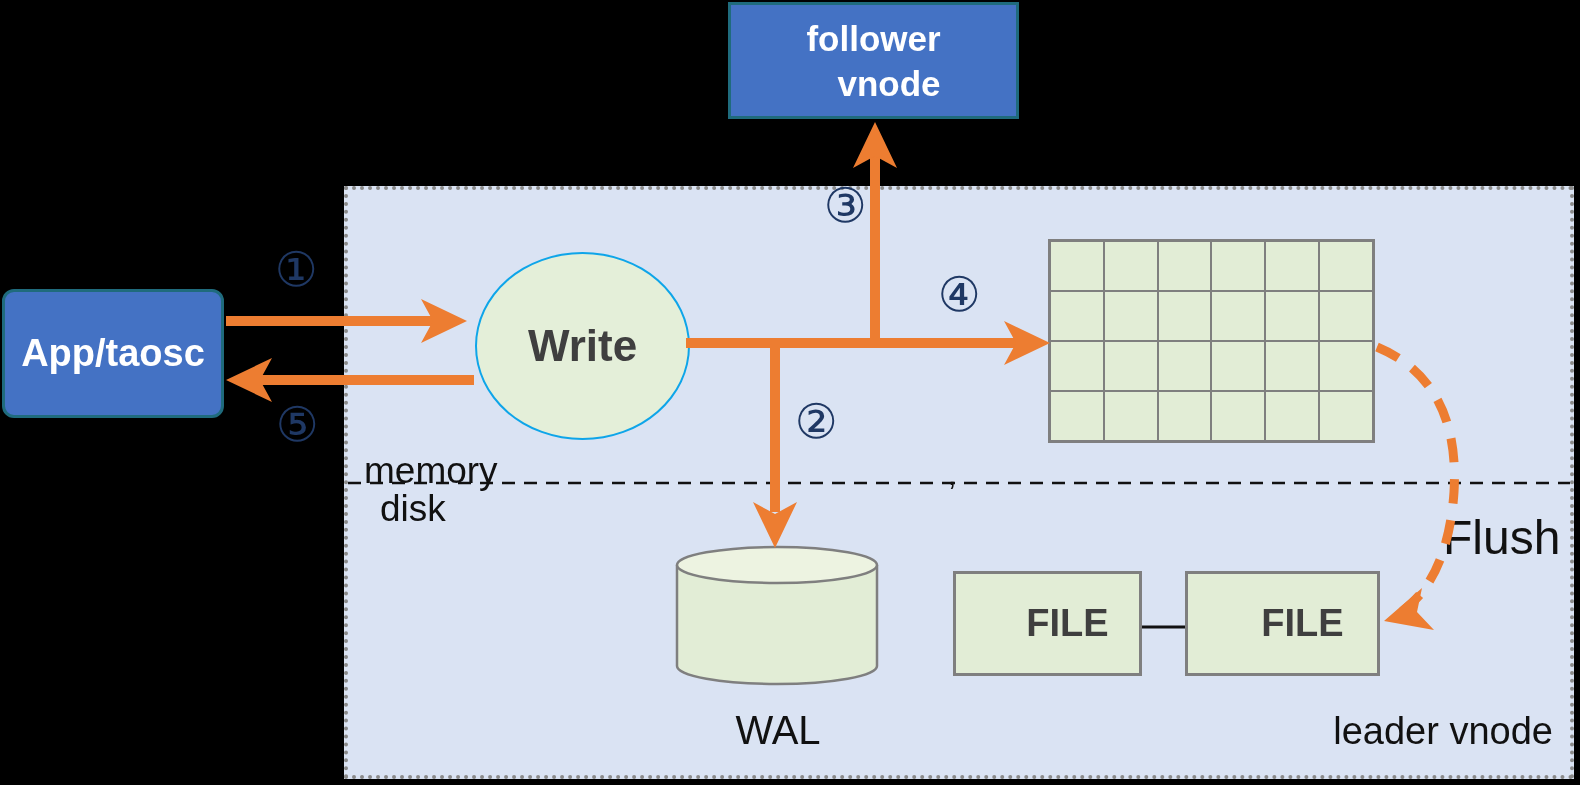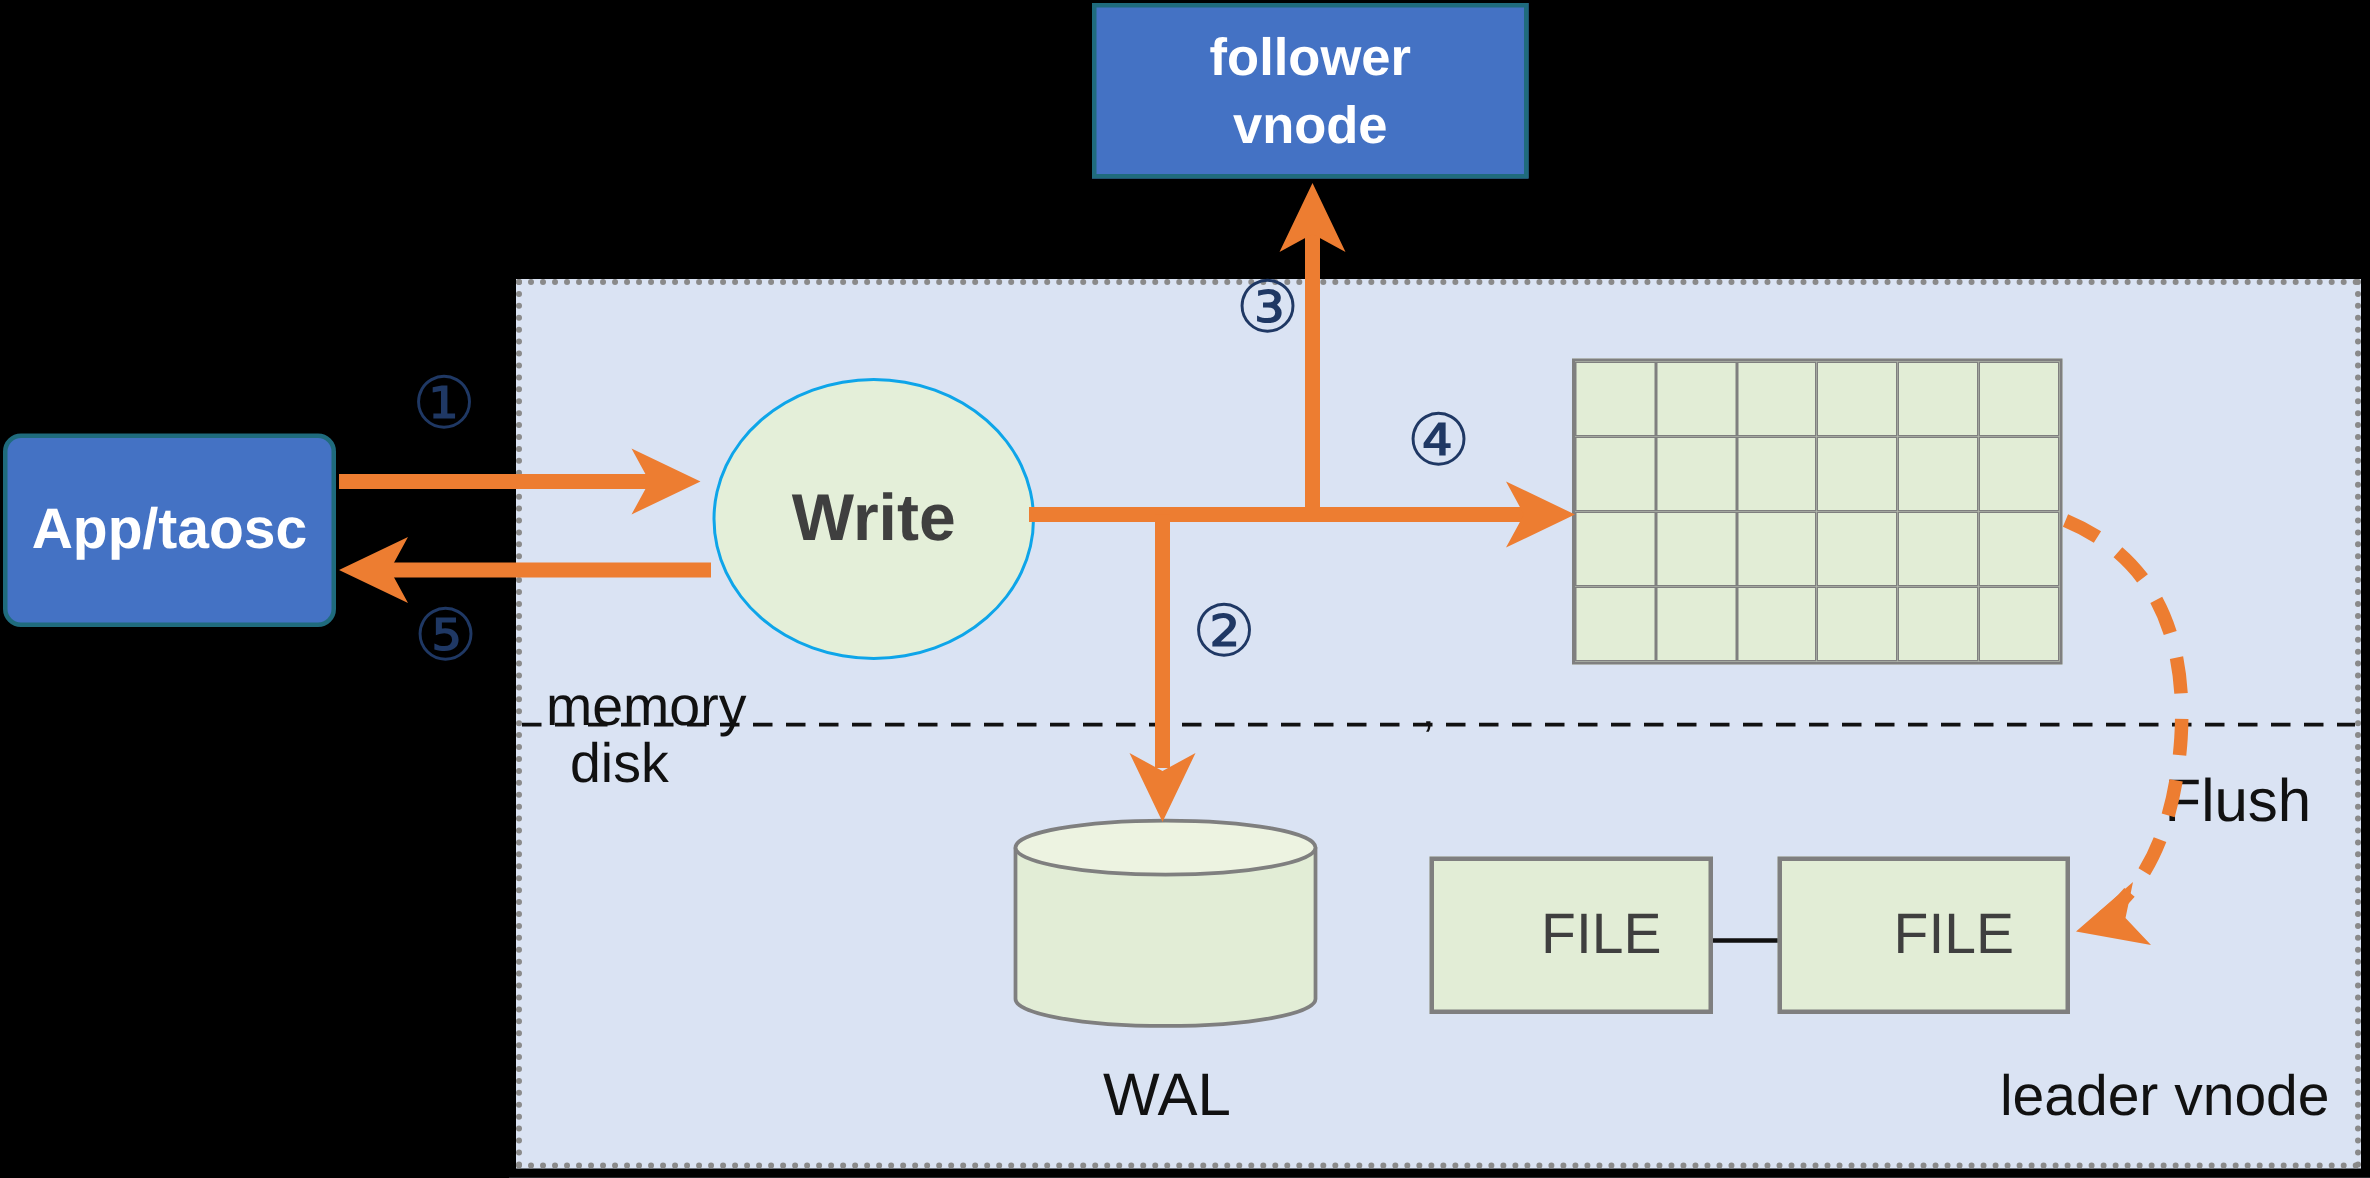--- a/index.html
+++ b/index.html
@@ -25,21 +25,21 @@
   .abs{position:absolute;}
   
   #leader-panel{
     left:344px;top:186px;width:1230px;height:593px;
     background:var(--panel);border:4px dotted var(--panel-border);
   }
   
   .blue-node{
     background:var(--blue);border:3px solid var(--blue-border);
     color:#ffffff;font-weight:bold;display:flex;align-items:center;justify-content:center;
-    text-align:center;white-space:pre-line;
+    text-align:right;white-space:pre-line;
   }
   #follower-box{left:728px;top:2px;width:291px;height:117px;font-size:35px;line-height:45px;}
   #app-box{left:2px;top:289px;width:222px;height:129px;font-size:38px;border-radius:12px;}
   
   #write-ellipse{
     left:475px;top:252px;width:215px;height:188px;border-radius:50%;
     background:#E4EFD9;border:2px solid #0ea5e9;
     display:flex;align-items:center;justify-content:center;
     font-size:44px;font-weight:bold;color:var(--dark);
   }
@@ -47,31 +47,31 @@
   #memtable{
     left:1048px;top:239px;width:327px;height:204px;
     border:2px solid var(--gray);background:var(--green);
     display:grid;grid-template-columns:repeat(6,1fr);grid-template-rows:repeat(4,1fr);
   }
   #memtable .cell{border:1px solid var(--gray);background:var(--green);}
   
   .file-box{
     background:var(--green);border:3px solid var(--gray);
     display:flex;align-items:center;justify-content:center;
-    font-size:38px;font-weight:normal;color:var(--dark);padding-left:40px;
+    font-size:38px;font-weight:bold;color:var(--dark);padding-left:40px;
   }
   #file-1{left:953px;top:571px;width:189px;height:105px;}
   #file-2{left:1185px;top:571px;width:195px;height:105px;}
   
   .plain-label{color:var(--black);font-size:37px;line-height:1;}
   #label-memory{left:364px;top:452px;}
   #label-disk{left:364px;top:490px;margin-left:16px;}
   #label-wal{left:698px;top:710px;width:160px;text-align:center;font-size:40px;}
   #label-leader{left:1253px;top:712px;width:300px;text-align:right;font-size:38px;}
-  #label-flush{left:1443px;top:514px;font-size:40px;}
+  #label-flush{left:1443px;top:514px;font-size:48px;}
   #stray-mark{left:948px;top:458px;font-size:30px;color:var(--black);}
   
   .step{
     color:var(--navy);font-size:48px;line-height:1;
     font-family:"DejaVu Sans",sans-serif;
     transform:translate(-50%,-50%);
   }
   #step-1{left:296px;top:269px;}
   #step-2{left:816px;top:421px;}
   #step-3{left:845px;top:205px;}

